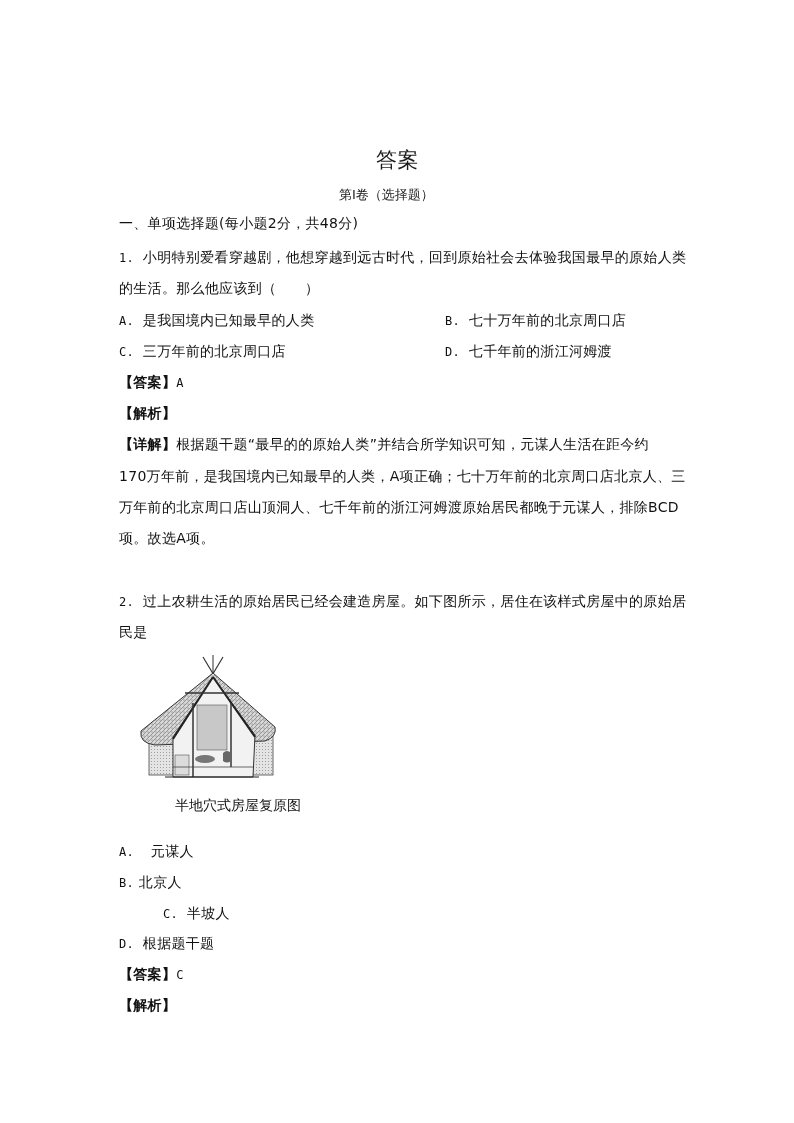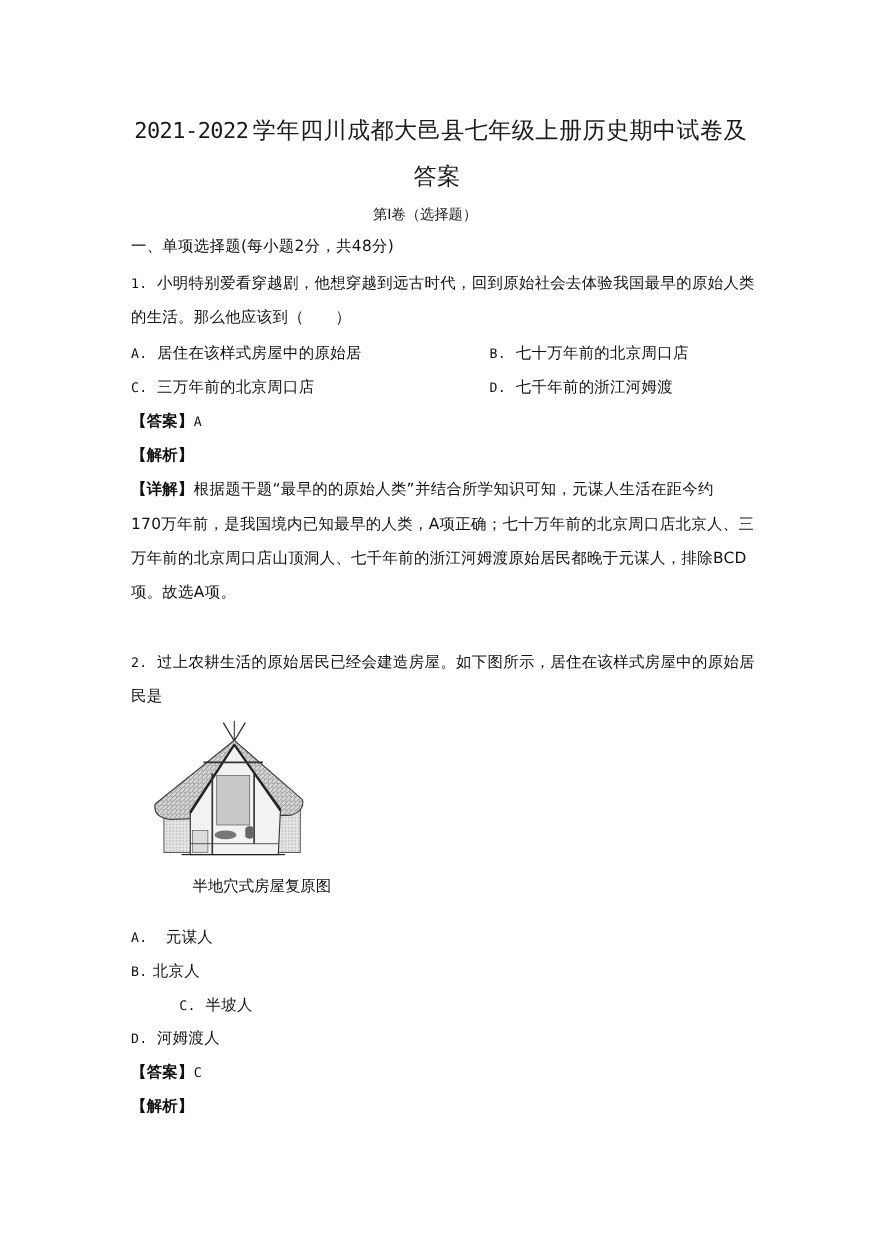--- a/index.html
+++ b/index.html
@@ -58,38 +58,35 @@
     .caption {
       font-size: 14px;
       color: #111111;
     }
   </style>
 </head>
 <body>
 
 <div class="page">
 
-  <div class="abs title" style="left:122px; top:104px;">
-    <span class="title-num">2021-2022</span><span style="margin-left:4px;">学年四川成都大邑县七年级上册历史期中试卷及</span>
-  </div>
   <div class="abs title" style="left:376px; top:146px;">答案</div>
 
   <div class="abs subtitle" style="left:339px; top:186px;">第Ⅰ卷（选择题）</div>
 
   <div class="abs body-text" style="left:119px; top:215px;">一、单项选择题(每小题2分，共48分)</div>
 
   <div class="abs body-text" style="left:119px; top:249px;">
     <span class="latin">1.</span>
     <span style="margin-left:4px;">小明特别爱看穿越剧，他想穿越到远古时代，回到原始社会去体验我国最早的原始人类</span>
   </div>
   <div class="abs body-text" style="left:119px; top:280px;">的生活。那么他应该到（　　）</div>
 
   <div class="abs body-text" style="left:119px; top:312px;">
     <span class="latin">A.</span>
-    <span style="margin-left:4px;">居住在该样式房屋中的原始居</span>
+    <span style="margin-left:4px;">是我国境内已知最早的人类</span>
   </div>
   <div class="abs body-text" style="left:445px; top:312px;">
     <span class="latin">B.</span>
     <span style="margin-left:4px;">七十万年前的北京周口店</span>
   </div>
   <div class="abs body-text" style="left:119px; top:343px;">
     <span class="latin">C.</span>
     <span style="margin-left:4px;">三万年前的北京周口店</span>
   </div>
   <div class="abs body-text" style="left:445px; top:343px;">
@@ -164,21 +161,21 @@
   <div class="abs body-text" style="left:119px; top:874px;">
     <span class="latin">B.</span>
     <span style="margin-left:0;">北京人</span>
   </div>
   <div class="abs body-text" style="left:119px; top:905px;margin-left:44px;">
     <span class="latin">C.</span>
     <span style="margin-left:4px;">半坡人</span>
   </div>
   <div class="abs body-text" style="left:119px; top:935px;">
     <span class="latin">D.</span>
-    <span style="margin-left:4px;">河姆渡人</span>
+    <span style="margin-left:4px;">根据题干题</span>
   </div>
 
   <div class="abs body-text" style="left:119px; top:966px;">
     <span class="bold-bracket">【答案】</span><span class="latin">C</span>
   </div>
   <div class="abs body-text bold-bracket" style="left:119px; top:997px;">【解析】</div>
 
 </div>
 
 </body></html>

